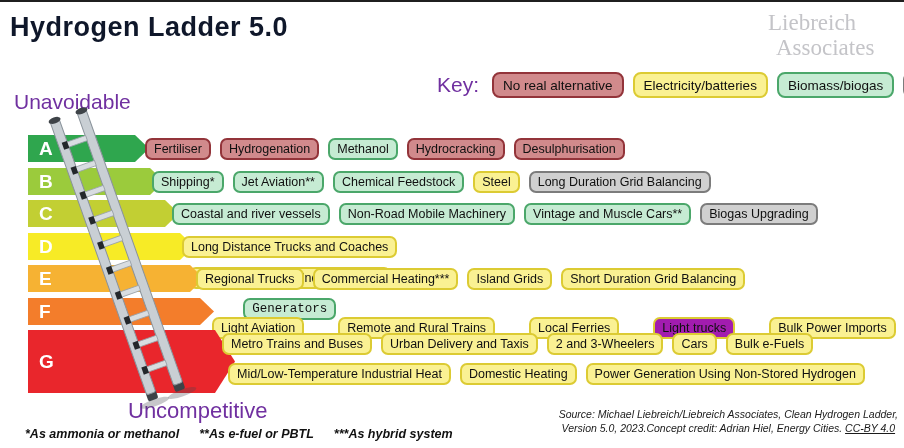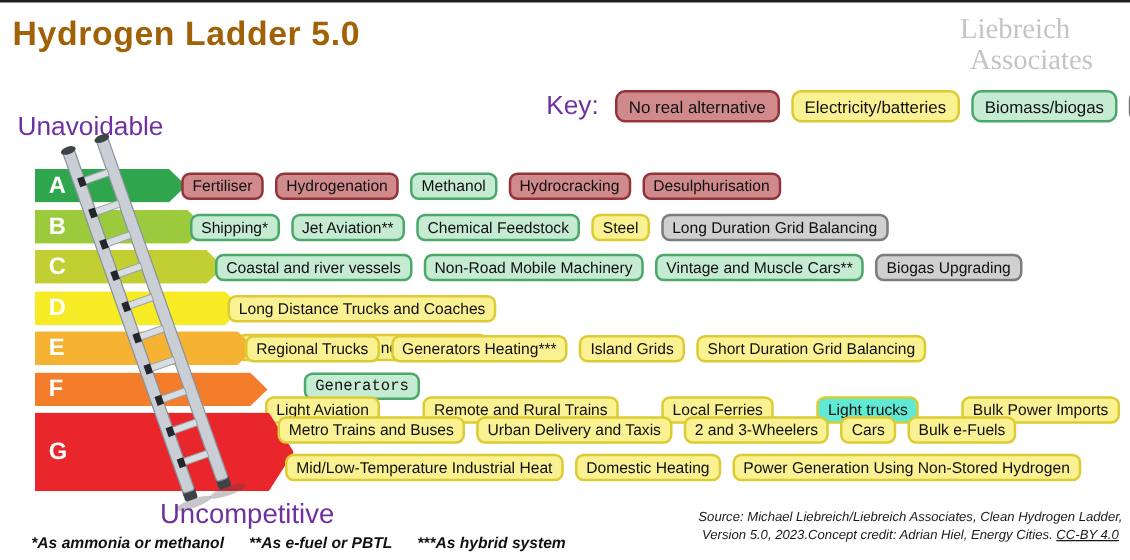--- a/index.html
+++ b/index.html
@@ -1,20 +1,20 @@
 <!DOCTYPE html>
 <html><head>
 <meta charset="utf-8">
 <style>
   html,body{margin:0;padding:0;background:#fff;}
   .page{
     position:relative;width:904px;height:448px;background:#ffffff;overflow:hidden;
     font-family:"Liberation Sans",sans-serif;border-top:2px solid #1f1f1f;box-sizing:border-box;
   }
-  .title{position:absolute;left:10px;top:10px;font-size:27px;font-weight:bold;color:#a16207;letter-spacing:.5px;}
+  .title{position:absolute;left:10px;top:10px;font-size:27px;font-weight:bold;color:#0f172a;letter-spacing:.5px;}
   .logo{position:absolute;left:768px;top:8px;font-family:"Liberation Serif",serif;color:#c4c4c8;font-size:23px;line-height:25px;}
   .logo .l2{margin-left:8px;}
   .axis-label{position:absolute;color:#7030A0;font-size:21px;}
   .axis-top{left:14px;top:88px;}
   .axis-bottom{left:128px;top:396px;font-size:22px;}
   .key{position:absolute;left:437px;top:70px;display:flex;align-items:center;gap:9px;}
   .key-label{color:#7030A0;font-size:21px;margin-right:4px;}
   .pill{
     display:inline-flex;align-items:center;justify-content:center;box-sizing:border-box;
     height:22px;padding:0 7px;border:2px solid #888;border-radius:7px;
@@ -99,34 +99,34 @@
           <span class="pill" style="background: rgb(250, 241, 147); border-color: rgb(220, 203, 51);">High-Temperature Industrial Heat</span>
           <span class="pill" style="background: rgb(198, 235, 211); border-color: rgb(75, 167, 106); font-family: Liberation Mono, monospace;">Generators</span>
         </div>
       </div>
       <div class="grade-row" style="top: 263px; height: 27px;">
         <div class="arrow" style="width: 176px; background: rgb(246, 178, 51); clip-path: polygon(0px 0px, calc(100% - 14px) 0px, 100% 50%, calc(100% - 14px) 100%, 0px 100%);">
           <span class="letter">E</span>
         </div>
         <div class="pill-line" style="left: 196px; top: 2.5px;">
           <span class="pill" style="background: rgb(250, 241, 147); border-color: rgb(220, 203, 51);">Regional Trucks</span>
-          <span class="pill" style="background: rgb(250, 241, 147); border-color: rgb(220, 203, 51);">Generators Heating***</span>
+          <span class="pill" style="background: rgb(250, 241, 147); border-color: rgb(220, 203, 51);">Commercial Heating***</span>
           <span class="pill" style="background: rgb(250, 241, 147); border-color: rgb(220, 203, 51);">Island Grids</span>
           <span class="pill" style="background: rgb(250, 241, 147); border-color: rgb(220, 203, 51);">Short Duration Grid Balancing</span>
         </div>
       </div>
       <div class="grade-row" style="top: 296px; height: 27px;">
         <div class="arrow" style="width: 186px; background: rgb(243, 125, 43); clip-path: polygon(0px 0px, calc(100% - 14px) 0px, 100% 50%, calc(100% - 14px) 100%, 0px 100%);">
           <span class="letter">F</span>
         </div>
         <div class="pill-line" style="left: 212px; top: 19px; gap: 34px;">
           <span class="pill" style="background: rgb(250, 241, 147); border-color: rgb(220, 203, 51);">Light Aviation</span>
           <span class="pill" style="background: rgb(250, 241, 147); border-color: rgb(220, 203, 51);">Remote and Rural Trains</span>
           <span class="pill" style="background: rgb(250, 241, 147); border-color: rgb(220, 203, 51);">Local Ferries</span>
-          <span class="pill" style="background: #5eead4; border-color: rgb(220, 203, 51);">Light trucks</span>
+          <span class="pill" style="background: #a21caf; border-color: rgb(220, 203, 51);">Light trucks</span>
           <span class="pill" style="background: rgb(250, 241, 147); border-color: rgb(220, 203, 51);">Bulk Power Imports</span>
           <span class="pill" style="background: #c2410c; border-color: rgb(220, 203, 51);">UPS</span>
         </div>
       </div>
       <div class="grade-row" style="top: 328px; height: 63px;">
         <div class="arrow" style="width: 207px; background: rgb(233, 38, 44); clip-path: polygon(0px 0px, calc(100% - 20px) 0px, 100% 50%, calc(100% - 20px) 100%, 0px 100%);">
           <span class="letter">G</span>
         </div>
         <div class="pill-line" style="left: 222px; top: 3px;">
           <span class="pill" style="background: rgb(250, 241, 147); border-color: rgb(220, 203, 51);">Metro Trains and Buses</span>

